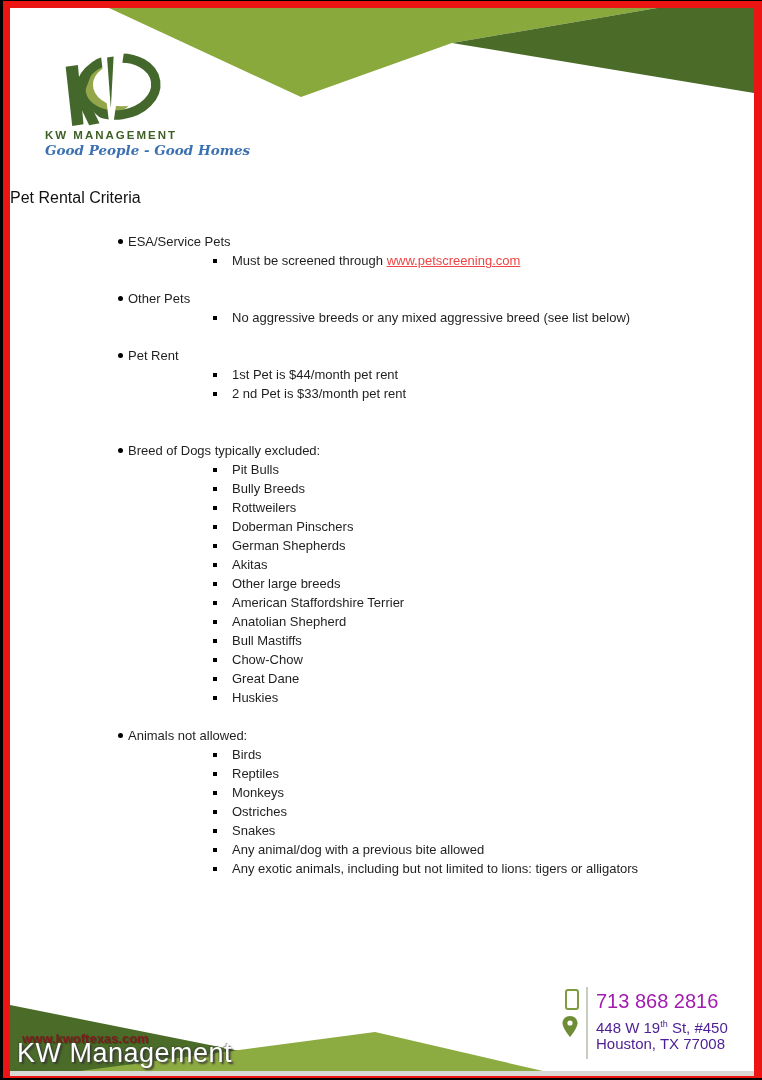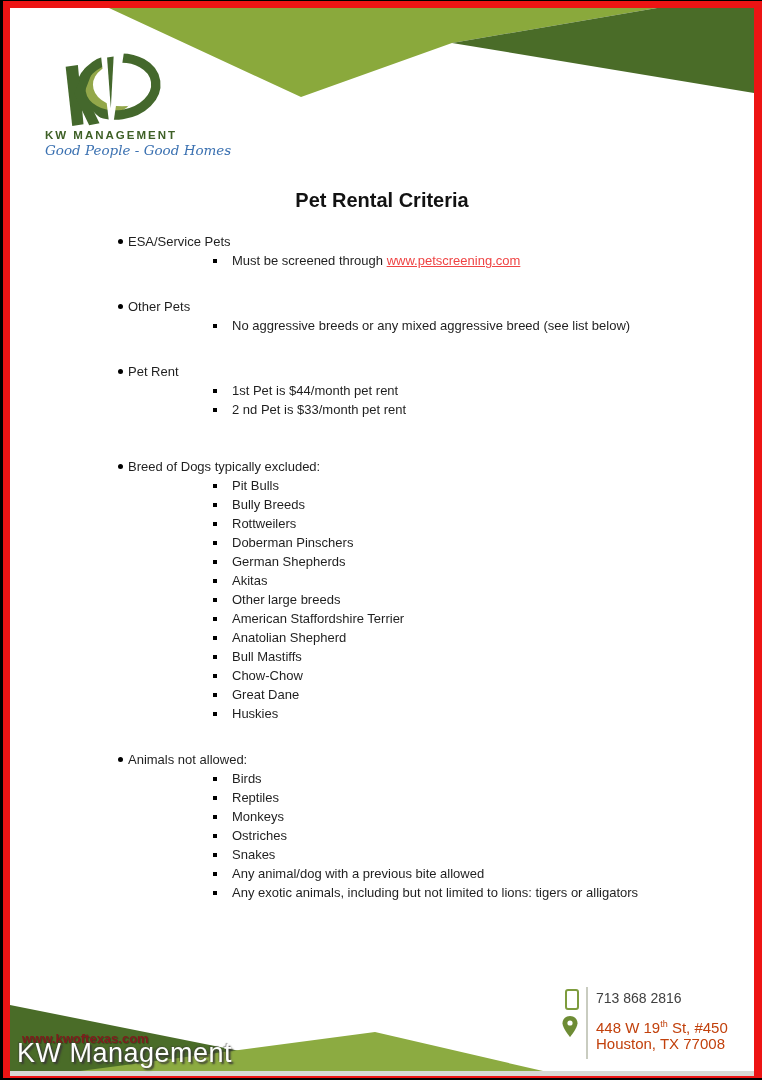--- a/index.html
+++ b/index.html
@@ -8,28 +8,28 @@
   .frame{position:absolute;left:3px;top:1px;right:0;bottom:2px;background:#ed1414;}
   .page{position:absolute;left:10px;top:8px;width:744px;height:1068px;background:#ffffff;overflow:hidden;}
 
   
   .banner-svg{position:absolute;left:0;top:0;width:744px;height:100px;display:block;}
 
   
   .logo-mark{position:absolute;left:33px;top:40px;width:130px;height:80px;}
   .brand{position:absolute;left:35px;top:121px;width:200px;font-size:11.5px;font-weight:bold;
          letter-spacing:2px;color:#3e6026;}
-  .tagline{position:absolute;left:35px;top:134px;width:220px;font-size:13.5px;font-weight:normal;
+  .tagline{position:absolute;left:35px;top:134px;width:220px;font-size:13.5px;font-weight:bold;
            font-style:italic;color:#3b71b1;font-family:"DejaVu Serif",serif;}
 
   
-  .doc-title{position:absolute;left:0;top:181px;width:100%;text-align:center;
-             font-size:20px;font-weight:bold;color:#121212;}
+  .doc-title{position:absolute;left:0;top:181px;width:100%;
+             font-size:16px;font-weight:normal;color:#121212;}
   .content{position:absolute;left:0;top:224px;width:100%;color:#1f1f1f;font-size:13px;}
-  .section{margin-top:27px;}
+  .section{margin-top:19px;}
   .section:first-child{margin-top:0;}
   .section.gap2{margin-top:38px;}
   .h{position:relative;padding-left:118px;line-height:19px;min-height:19px;}
   .h::before{content:'';position:absolute;left:108px;top:7px;width:5px;height:5px;
              border-radius:50%;background:#000;}
   .sub{position:relative;padding-left:222px;line-height:19px;min-height:19px;}
   .sub::before{content:'';position:absolute;left:203px;top:8px;width:4px;height:4px;background:#000;}
   .subtxt{display:inline-block;max-width:410px;vertical-align:top;}
   .sub a{color:#ef4444;text-decoration:underline;}
 
@@ -41,22 +41,22 @@
   .website{position:absolute;left:12px;bottom:30px;color:#7f1d1d;font-weight:bold;font-size:13px;
            text-shadow:1px 1px 1px rgba(40,50,20,.6);z-index:4;}
   .caption{position:absolute;left:7px;bottom:7px;color:#fdfdfd;font-size:27px;z-index:5;
            text-shadow:2px 2px 2px #3a3a35, -1px -1px 1px rgba(60,60,55,.5);letter-spacing:.5px;}
 
   
   .phone-icon{position:absolute;left:555px;top:981px;width:10px;height:17px;
               border:2px solid #7e9c3e;border-radius:3px;z-index:3;}
   .pin-icon{position:absolute;left:552px;top:1008px;z-index:3;}
   .contact-divider{position:absolute;left:576px;top:979px;height:72px;width:2px;background:#c9ccc0;z-index:3;}
-  .phone-text{position:absolute;left:586px;top:982px;font-size:14px;color:#404040;z-index:3;}
-  .addr-text{position:absolute;left:586px;top:1008px;font-size:15px;line-height:16px;color:#c2410c;z-index:3;}
+  .phone-text{position:absolute;left:586px;top:982px;font-size:20px;color:#a21caf;z-index:3;}
+  .addr-text{position:absolute;left:586px;top:1008px;font-size:15px;line-height:16px;color:#4c1d95;z-index:3;}
   .addr-text sup{font-size:9px;}
 </style>
 </head>
 <body>
 
 <div class="stage">
   <div class="frame"></div>
   <div class="page">
 
     <svg class="banner-svg" viewBox="0 0 744 100">

